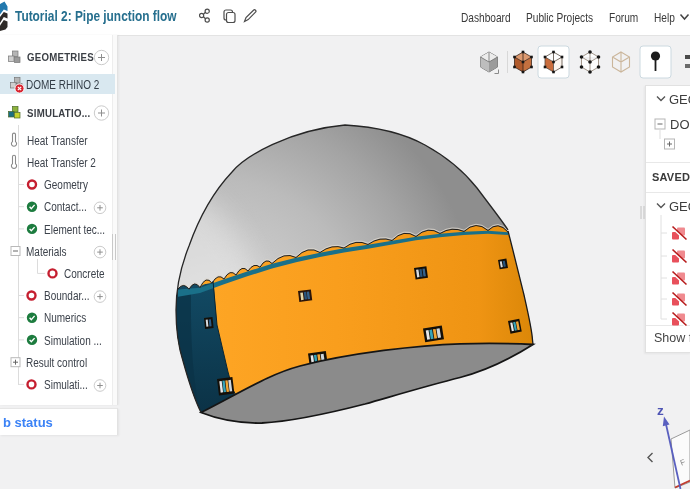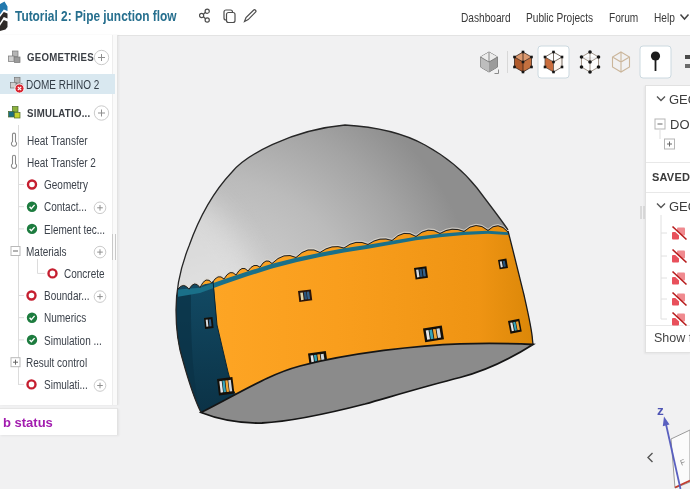--- a/index.html
+++ b/index.html
@@ -2,21 +2,21 @@
 <html><head><meta charset="utf-8">
 <style>
   html,body{margin:0;padding:0;}
   body{width:690px;height:489px;overflow:hidden;font-family:"Liberation Sans",sans-serif;background:#f1f1f2;position:relative;}
   .abs{position:absolute;white-space:nowrap;}
   #topbar{left:0;top:0;width:690px;height:35px;background:#fff;border-bottom:1px solid #e3e3e3;}
   #title{left:15px;top:8px;font-size:14.5px;font-weight:bold;color:#266f8e;transform:scaleX(0.82);transform-origin:left center;}
   .nav{top:10px;font-size:13px;color:#3a3a3a;transform:scaleX(0.78);transform-origin:left center;}
   #leftpanel{left:0;top:35px;width:117px;height:370px;background:#fff;border-right:1px solid #e2e2e2;box-shadow:1px 0 2px rgba(0,0,0,.05);}
   #jobstatus{left:0;top:408px;width:117px;height:26px;background:#fff;border-top:1px solid #e6e6e6;border-right:1px solid #e2e2e2;box-shadow:1px 1px 2px rgba(0,0,0,.06);}
-  #jobstatus span{position:absolute;left:3px;top:6px;font-size:13px;font-weight:bold;color:#a21caf;}
+  #jobstatus span{position:absolute;left:3px;top:6px;font-size:13px;font-weight:bold;color:#3b82f6;}
   .row{position:absolute;font-size:12.5px;color:#3c424b;white-space:nowrap;transform:scaleX(0.8);transform-origin:left center;}
   .sect{font-size:11.5px;font-weight:bold;color:#3b3f45;letter-spacing:0.3px;transform:scaleX(0.84);transform-origin:left center;}
   #rightcard{left:645px;top:85px;width:45px;height:266px;background:#fff;border:1px solid #e1e1e1;border-right:none;box-shadow:-1px 1px 2px rgba(0,0,0,.05);}
 </style></head>
 <body>
 <svg id="scene" class="abs" style="left:0;top:0" width="690" height="489" viewBox="0 0 690 489">
 <defs>
 <radialGradient id="domeg" gradientUnits="userSpaceOnUse" cx="215" cy="325" r="265">
   <stop offset="0" stop-color="#dedede"></stop>
         <stop offset="0.3" stop-color="#c9c9c9"></stop>

